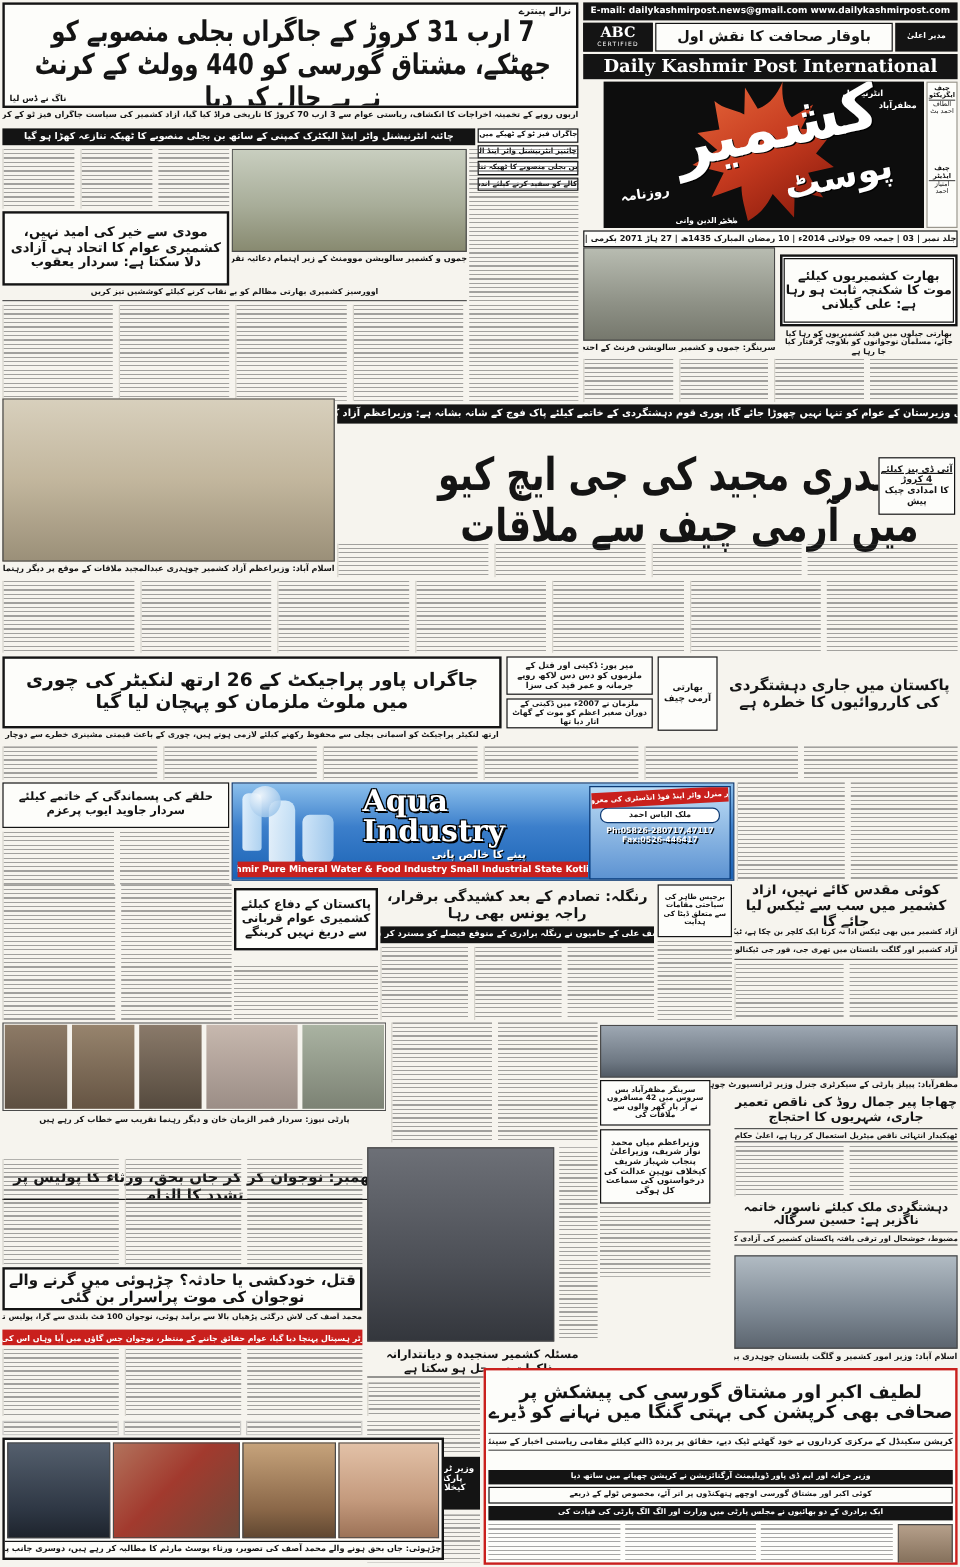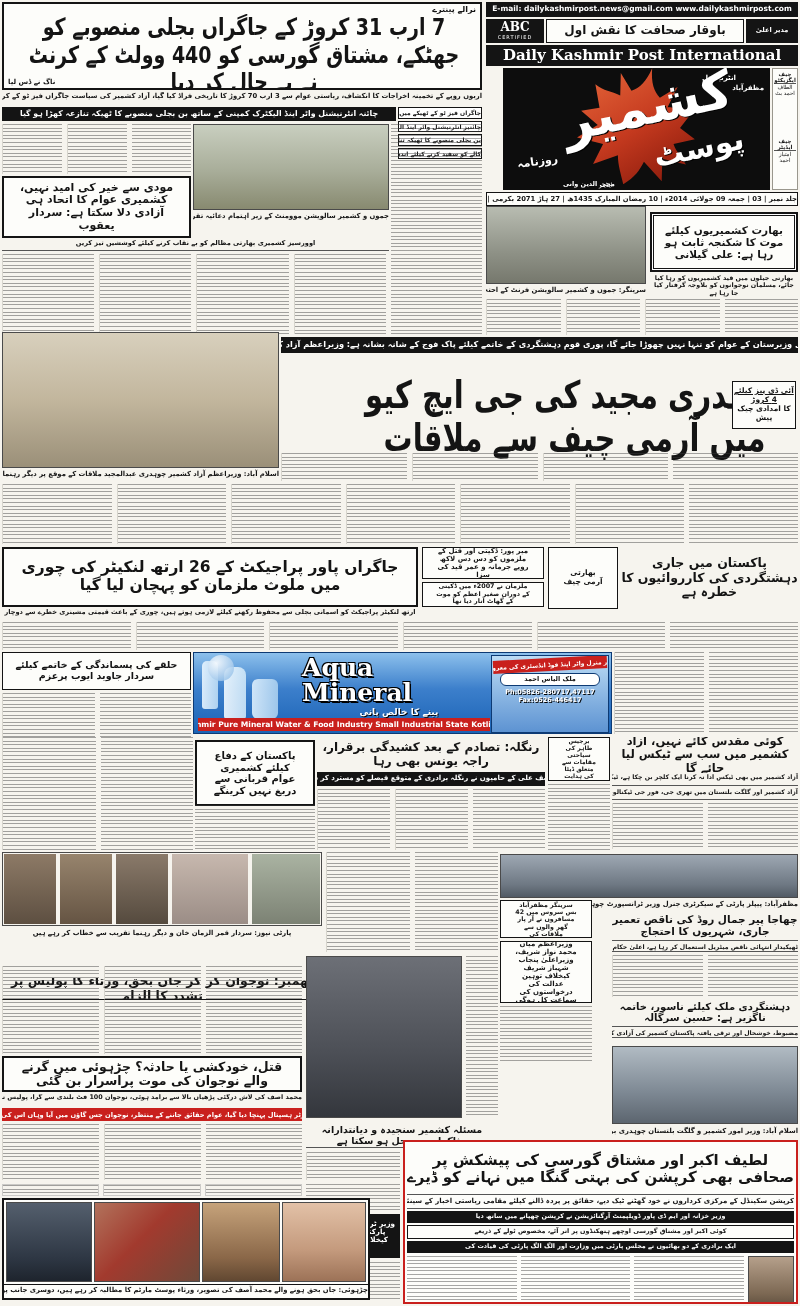--- a/index.html
+++ b/index.html
@@ -1,19 +1,19 @@
 <!DOCTYPE html>
 <html lang="ur"><head>
 <meta charset="utf-8">
 <style>
   html,body{margin:0;padding:0;background:#cfccc2;font-family:"DejaVu Sans",sans-serif;}
   #page{position:relative;width:800px;height:1306px;margin:0 auto;background:#f6f4ee;color:#141414;overflow:hidden;outline:1px solid #8a887e;}
   .abs{position:absolute;box-sizing:border-box;}
   .urdu{direction:rtl;}
-  .hbox{border:2px solid #141414;background:#fdfdfa;display:flex;align-items:center;justify-content:center;text-align:center;font-weight:bold;overflow:hidden;padding:1px 12px;line-height:1.15;}
+  .hbox{border:2px solid #141414;background:#fdfdfa;display:flex;align-items:center;justify-content:center;text-align:center;font-weight:bold;overflow:hidden;padding:1px 2px;line-height:1.15;}
   .strip{background:#141414;color:#fff;font-weight:bold;display:flex;align-items:center;justify-content:center;overflow:hidden;white-space:nowrap;padding:0 4px;line-height:1.1;}
   .redstrip{background:#c9201d;color:#fff;font-weight:bold;display:flex;align-items:center;justify-content:center;overflow:hidden;white-space:nowrap;padding:0 4px;}
   .tx{background-image:repeating-linear-gradient(to bottom,#3c3c3c 0 1px,transparent 1px 3.6px);opacity:.45;}
   .cols{display:flex;gap:5px;}
   .cols>div{flex:1;border-left:1px solid #b3b0a6;}
   .cols>div:last-child{border-left:none;}
   .photo{box-shadow:inset 0 0 0 1px #4a4a4a;overflow:hidden;}
   .cap{font-size:6.8px;font-weight:bold;text-align:center;direction:rtl;overflow:hidden;white-space:nowrap;line-height:1.5;}
   .bold-center{font-weight:bold;direction:rtl;text-align:center;overflow:hidden;line-height:1.15;}
   .tinyline{border:1px solid #141414;background:#fff;font-size:6px;font-weight:bold;direction:rtl;text-align:center;white-space:nowrap;overflow:hidden;line-height:1.6;margin-bottom:2px;}
@@ -162,42 +162,42 @@
     </div>
   </div>
 
   <div class="abs" style="left:193px;top:652px;width:419px;height:82px;background:linear-gradient(180deg,#8cc0ec 0%,#3c7fcb 45%,#1b63b5 100%);border:1px solid #0d3a74;overflow:hidden;">
     <div class="abs" style="left:8px;top:8px;width:16px;height:48px;background:linear-gradient(90deg,#eaf6ff,#bcdcf5);border-radius:5px 5px 3px 3px;opacity:.9;"></div>
     <div class="abs" style="left:30px;top:14px;width:22px;height:52px;background:linear-gradient(90deg,#f4fbff,#cde6f8);border-radius:8px 8px 3px 3px;opacity:.9;"></div>
     <div class="abs" style="left:58px;top:26px;width:26px;height:40px;background:linear-gradient(90deg,#dff0fd,#a9cfef);border-radius:6px;opacity:.9;"></div>
     <div class="abs" style="left:14px;top:2px;width:26px;height:26px;background:radial-gradient(circle at 35% 30%,#ffffff,#7fb4e4);border-radius:50%;opacity:.85;"></div>
     <div class="abs" style="left:108px;top:2px;width:190px;color:#fff;font-family:'DejaVu Serif',serif;font-weight:bold;text-shadow:1.5px 1.5px 0 #000,-1px -1px 0 #000,1px -1px 0 #000,-1px 1px 0 #000;">
       <div style="font-size:25px;line-height:1;">Aqua</div>
-      <div style="font-size:25px;line-height:1;">Mineral</div>
+      <div style="font-size:25px;line-height:1;">Industry</div>
     </div>
     <div class="abs urdu" style="left:150px;top:54px;width:110px;text-align:center;color:#fff;font-size:9px;font-weight:bold;text-shadow:1px 1px 0 #000;">پینے کا خالص پانی</div>
     <div class="abs redstrip" style="left:4px;bottom:2px;width:292px;height:13px;font-size:7.6px;direction:ltr;">Kashmir Pure Mineral Water &amp; Food Industry Small Industrial State Kotli A.k</div>
     <div class="abs" style="right:2px;top:2px;width:118px;height:78px;background:linear-gradient(180deg,#bcdcf5,#5d93d2);border:1px solid #0d3a74;box-sizing:border-box;overflow:hidden;">
       <div class="redstrip urdu" style="height:13px;font-size:6px;transform:rotate(-3deg);margin:2px 1px;">کشمیر پیور منرل واٹر اینڈ فوڈ انڈسٹری کی معروف پراڈکٹ</div>
       <div class="urdu" style="margin:2px 8px;background:#fff;border:1px solid #0d3a74;border-radius:6px;font-size:6.5px;font-weight:bold;text-align:center;line-height:1.7;">ملک الیاس احمد</div>
       <div style="color:#fff;font-size:6.5px;font-weight:bold;text-align:center;text-shadow:1px 1px 0 #000;">Ph:05826-280717,47117</div>
       <div style="color:#fff;font-size:6.5px;font-weight:bold;text-align:center;text-shadow:1px 1px 0 #000;">Fax:0526-446417</div>
     </div>
   </div>
 
   <div class="abs cols" style="left:614px;top:652px;width:184px;height:82px;">
     <div class="tx"></div>
       <div class="tx"></div>
   </div>
 
   <div class="abs cols" style="left:2px;top:737px;width:191px;height:113px;">
     <div class="tx"></div>
       <div class="tx"></div>
   </div>
-  <div class="abs hbox urdu" style="left:195px;top:740px;width:120px;height:66px;font-size:10px;">پاکستان کے دفاع کیلئے کشمیری عوام قربانی سے دریغ نہیں کرینگے</div>
+  <div class="abs hbox urdu" style="left:195px;top:740px;width:120px;height:52px;font-size:10px;">پاکستان کے دفاع کیلئے کشمیری عوام قربانی سے دریغ نہیں کرینگے</div>
   <div class="abs tx" style="left:195px;top:805px;width:120px;height:45px;"></div>
   <div class="abs bold-center urdu" style="left:317px;top:740px;width:228px;height:30px;font-size:12px;display:flex;align-items:center;justify-content:center;">رنگلہ: تصادم کے بعد کشیدگی برقرار، راجہ یونس بھی رہا</div>
   <div class="abs strip urdu" style="left:317px;top:772px;width:228px;height:14px;font-size:7px;">آصف علی کے حامیوں نے رنگلہ برادری کے متوقع فیصلے کو مسترد کر دیا</div>
   <div class="abs cols" style="left:317px;top:789px;width:228px;height:61px;">
     <div class="tx"></div>
       <div class="tx"></div>
       <div class="tx"></div>
   </div>
   <div class="abs" style="left:548px;top:737px;width:62px;height:113px;">
     <div class="hbox urdu" style="height:40px;font-size:6px;border-width:1.5px;">برجیس طاہر کی سیاحتی مقامات سے متعلق ڈیٹا کی ہدایت</div>
@@ -285,21 +285,21 @@
       <div class="photo" style="width:106px;background:linear-gradient(135deg,#b2745d 0%,#a23a2e 45%,#6d4a3a 100%);"></div>
       <div class="photo" style="width:78px;background:linear-gradient(180deg,#c7a47c,#8a6748 70%,#5f4630);"></div>
       <div class="photo" style="flex:1;background:linear-gradient(180deg,#e3c2a8,#c49a7d 60%,#9b7156);"></div>
     </div>
     <div class="cap" style="height:12px;border-top:1px solid #141414;">چڑہوئی: جاں بحق ہونے والے محمد آصف کی تصویر، ورثاء پوسٹ مارٹم کا مطالبہ کر رہے ہیں، دوسری جانب پولیس مزید تحقیقات میں مصروف ہے</div>
   </div>
 
   <div class="abs" style="left:403px;top:1140px;width:395px;height:164px;border:2.5px solid #c9201d;background:#fdfdfa;box-sizing:border-box;padding:2px;overflow:hidden;">
     <div class="bold-center urdu" style="height:50px;font-size:15px;display:flex;align-items:center;justify-content:center;">لطیف اکبر اور مشتاق گورسی کی پیشکش پر صحافی بھی کرپشن کی بہتی گنگا میں نہانے کو ڈیرے</div>
     <div class="bold-center urdu" style="height:13px;font-size:7px;white-space:nowrap;border-top:1px solid #555;border-bottom:1px solid #555;line-height:12px;">کرپشن سکینڈل کے مرکزی کرداروں نے خود گھٹنے ٹیک دیے، حقائق پر پردہ ڈالنے کیلئے مقامی ریاستی اخبار کے سینئر صحافی کو خصوصی ٹاسک مل گیا</div>
-    <div class="strip urdu" style="height:12px;font-size:6.4px;margin-top:2px;">وزیر خزانہ اور ایم ڈی پاور ڈویلپمنٹ آرگنائزیشن نے کرپشن چھپانے میں ساتھ دیا</div>
+    <div class="strip urdu" style="height:12px;font-size:6.4px;margin-top:16px;">وزیر خزانہ اور ایم ڈی پاور ڈویلپمنٹ آرگنائزیشن نے کرپشن چھپانے میں ساتھ دیا</div>
     <div class="bold-center urdu" style="height:12px;font-size:6.4px;white-space:nowrap;border:1px solid #141414;line-height:11px;margin-top:2px;">کوئی اکبر اور مشتاق گورسی اوچھے ہتھکنڈوں پر اتر آئے، مخصوص ٹولے کے ذریعے</div>
     <div class="strip urdu" style="height:12px;font-size:6.4px;margin-top:2px;">ایک برادری کے دو بھائیوں نے مجلس پارٹی میں وزارت اور الگ الگ پارٹی کی قیادت کی</div>
     <div style="display:flex;direction:rtl;gap:4px;height:54px;margin-top:3px;">
       <div class="photo" style="width:46px;background:linear-gradient(180deg,#b7a18c,#7c6853 70%,#57483a);"></div>
       <div class="tx" style="flex:1;"></div>
       <div class="tx" style="flex:1;"></div>
       <div class="tx" style="flex:1;"></div>
     </div>
   </div>
 

